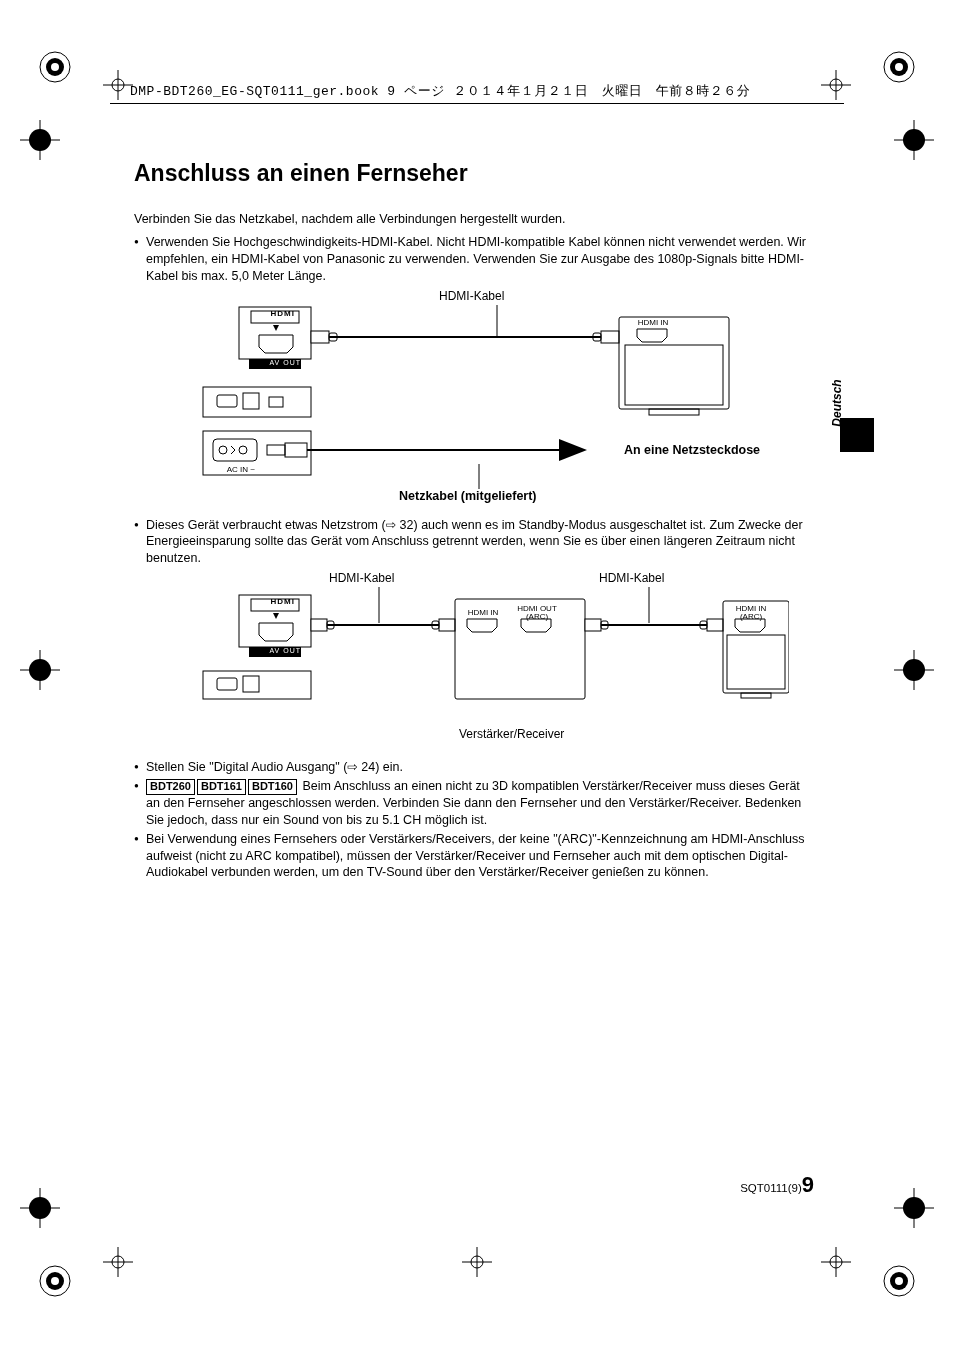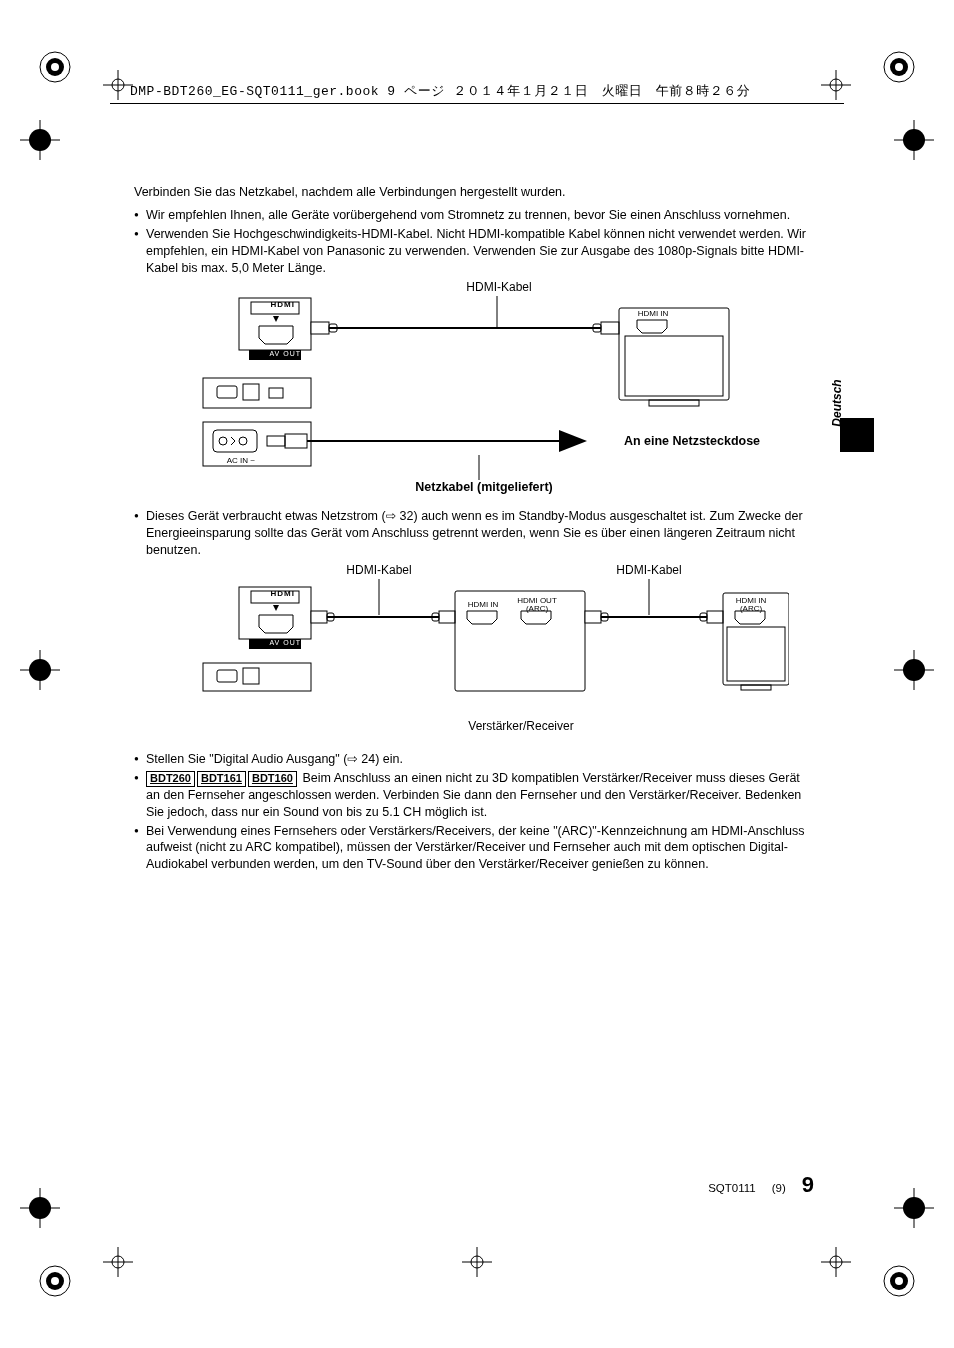--- a/index.html
+++ b/index.html
@@ -108,37 +108,36 @@
   }
 
   
   .diagram {
     position: relative;
     width: 630px;
     margin: 4px auto 8px;
     height: 220px;
   }
   .diagram.amp { height: 180px; }
-  .dlabel { position: absolute; font-size: 12px; text-align: center; }
+  .dlabel { position: absolute; font-size: 12px; text-align: left; }
   .dlabel.bold { font-weight: bold; font-size: 12.5px; }
   .slabel { position: absolute; font-size: 8px; text-align:right; }
   .portlabel { position:absolute; font-size:8px; text-align:center; line-height:1;}
 
   .pagefoot {
     position: absolute;
     right: 140px;
     bottom: 150px;
     font-size: 11.5px;
     display:flex;
     align-items:baseline;
-    gap:16px;
   }
   .pagefoot .big { font-size: 22px; font-weight: bold; }
 
-  .model-tag { display:inline-block; border:1px solid #000; padding:0 3px; font-size:11px; font-weight:bold; margin-right:2px; line-height:1.25;text-decoration:underline;}
+  .model-tag { display:inline-block; border:1px solid #000; padding:0 3px; font-size:11px; font-weight:bold; margin-right:2px; line-height:1.25;}
 </style>
 </head>
 <body>
 
 <div class="regmark tl1">
     <svg width="34" height="34">
       <circle cx="17" cy="17" r="15" fill="none" stroke="#000" stroke-width="1"></circle>
       <circle cx="17" cy="17" r="9" fill="#000"></circle>
       <circle cx="17" cy="17" r="4" fill="#fff"></circle>
     </svg>
@@ -235,23 +234,23 @@
 <div class="header-text">DMP-BDT260_EG-SQT0111_ger.book  9 ページ  ２０１４年１月２１日　火曜日　午前８時２６分</div>
 <div style="position:absolute; left:110px; right:110px; top:103px; border-top:1px solid #000;"></div>
 
 <div class="sidetab">
   <div class="label">Deutsch</div>
   <div class="blackbar"></div>
 </div>
 
 <div class="page">
 
+  <h1 class="section">Anschluss an einen Fernseher</h1>
   <p class="para">Verbinden Sie das Netzkabel, nachdem alle Verbindungen hergestellt wurden.</p>
   <ul class="bullets">
-    <li>Wir empfehlen Ihnen, alle Geräte vorübergehend vom Stromnetz zu trennen, bevor Sie einen Anschluss vornehmen.</li>
     <li>Verwenden Sie Hochgeschwindigkeits-HDMI-Kabel. Nicht HDMI-kompatible Kabel können nicht verwendet werden. Wir empfehlen, ein HDMI-Kabel von Panasonic zu verwenden. Verwenden Sie zur Ausgabe des 1080p-Signals bitte HDMI-Kabel bis max. 5,0 Meter Länge.</li>
   </ul>
 
   <div class="diagram">
 
     <div class="dlabel" style="left:280px; top:0; width:120px;">HDMI-Kabel</div>
     <svg style="position:absolute; left:0; top:0;" width="630" height="220">
 
       <line x1="338" y1="16" x2="338" y2="48" stroke="#000"></line>
 

